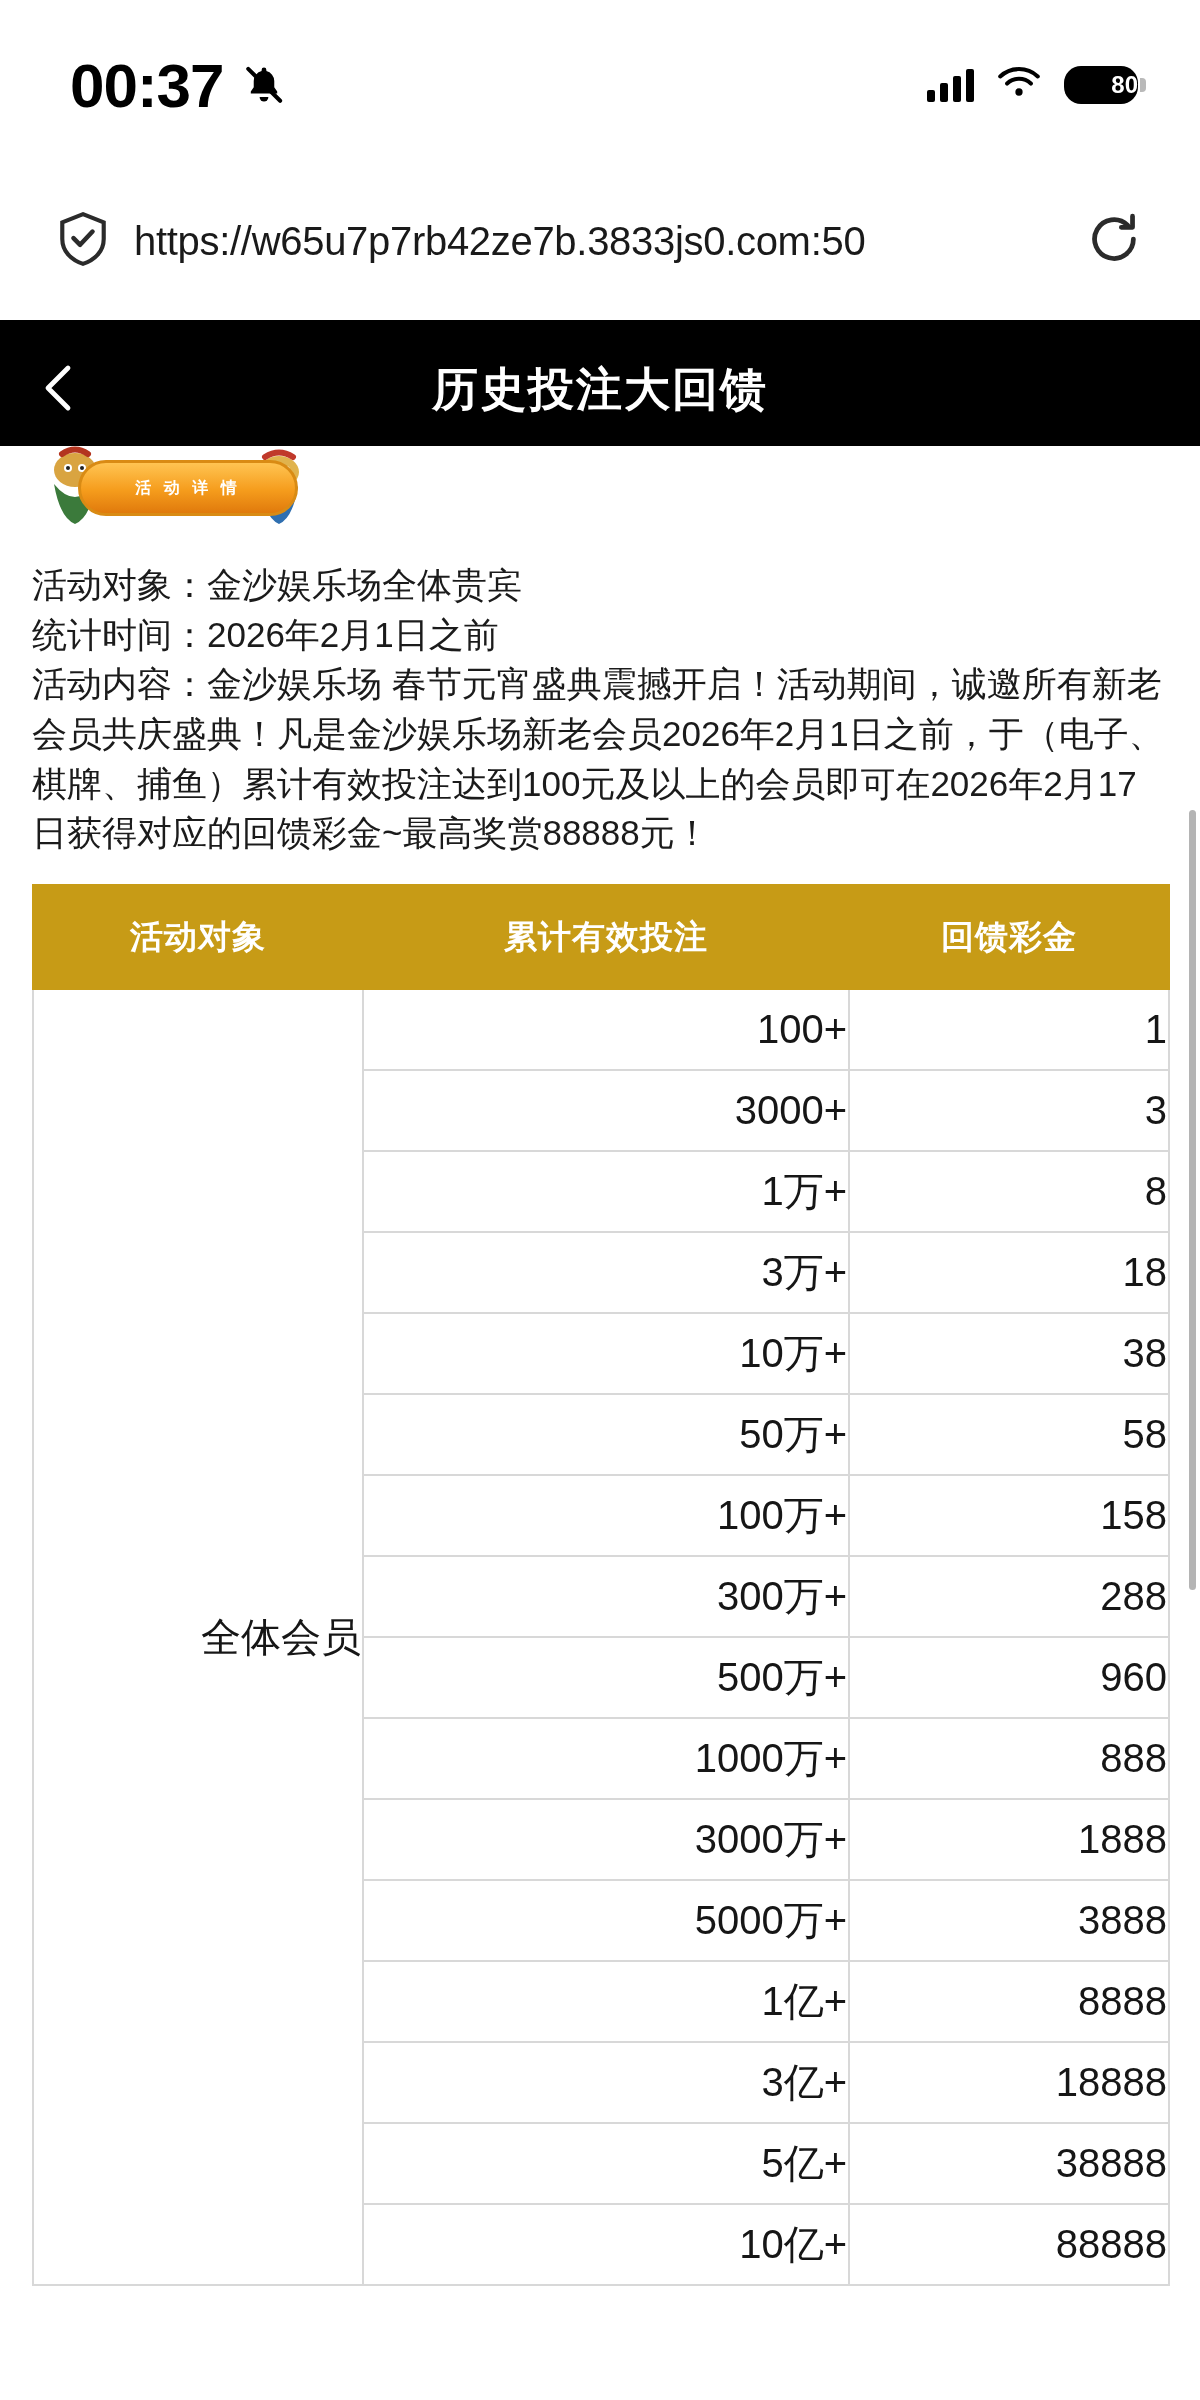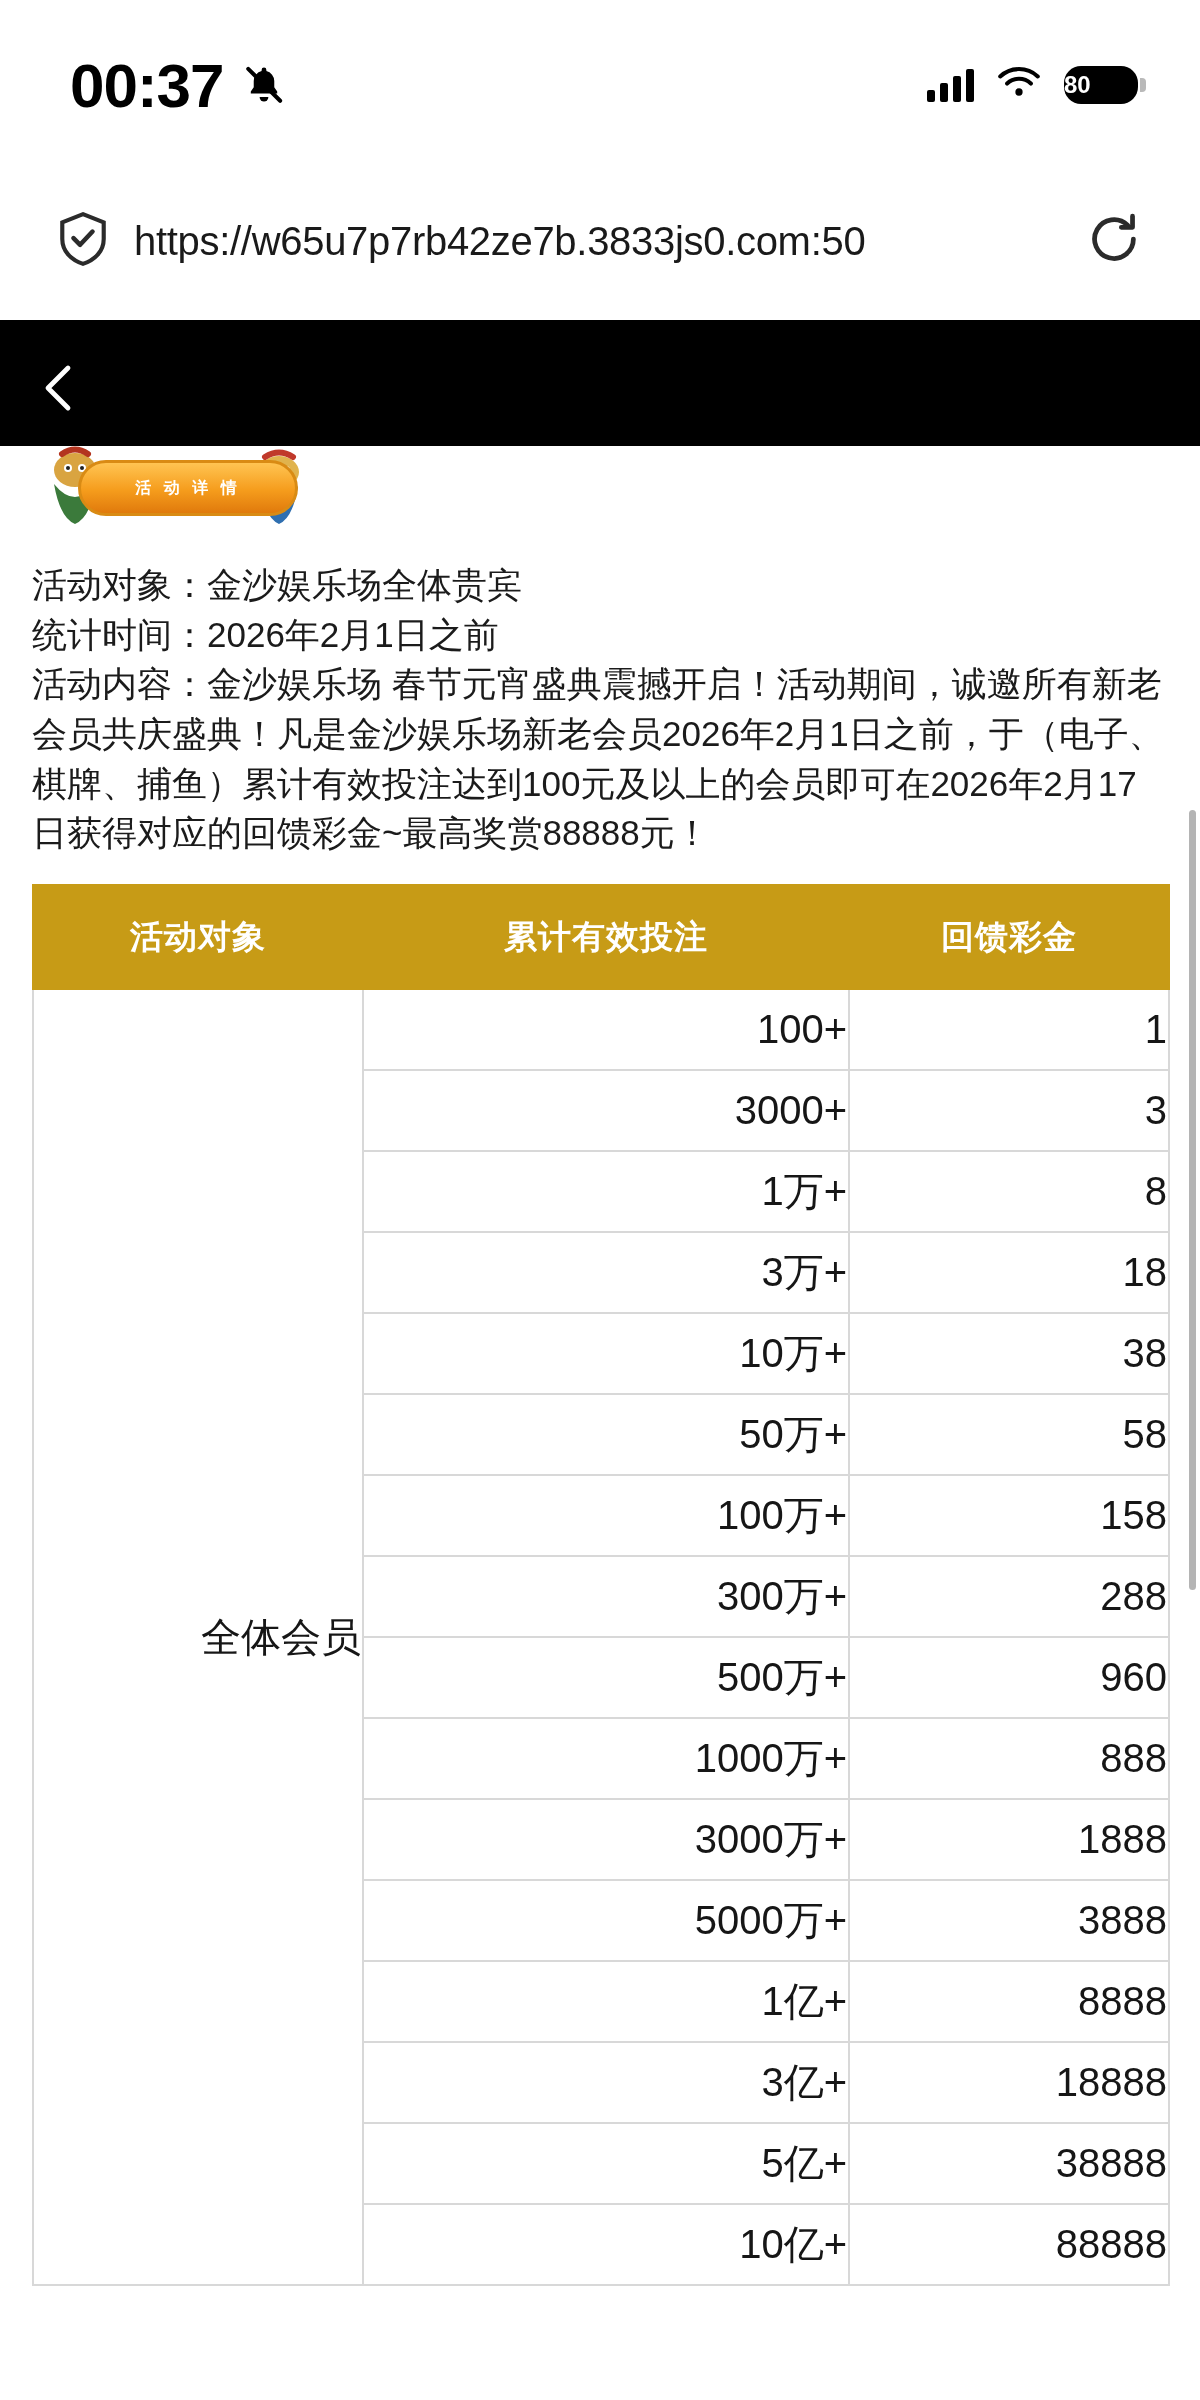--- a/index.html
+++ b/index.html
@@ -61,21 +61,21 @@
   .battery {
     width: 74px;
     height: 38px;
     border-radius: 17px;
     background: #000;
     color: #fff;
     font-size: 24px;
     font-weight: 700;
     display: flex;
     align-items: center;
-    justify-content: flex-start;
+    justify-content: flex-end;
     position: relative;
   }
   .battery::after {
     content: "";
     position: absolute;
     right: -8px;
     top: 12px;
     width: 6px;
     height: 14px;
     background: #b9b9b9;
@@ -270,20 +270,21 @@
     </svg>
   </div>
 </div>
 
 <div class="app-header">
   <div class="back-arrow">
     <svg width="44" height="52" viewBox="0 0 22 26">
       <path d="M15 3 L5 13 L15 23" fill="none" stroke="#ffffff" stroke-width="2.4" stroke-linecap="round" stroke-linejoin="round"></path>
     </svg>
   </div>
+  <div class="title">历史投注大回馈</div>
 </div>
 
 <div class="content">
 
   <div class="banner">
     <div class="banner-char-left">
       <svg width="74" height="84" viewBox="0 0 74 84">
         <ellipse cx="37" cy="24" rx="21" ry="17" fill="#d9a441"></ellipse>
         <path d="M16 38 q21 26 42 0 q-6 34 -21 40 q-15 -6 -21 -40z" fill="#3b7a3b"></path>
         <circle cx="30" cy="22" r="4" fill="#fff"></circle>

